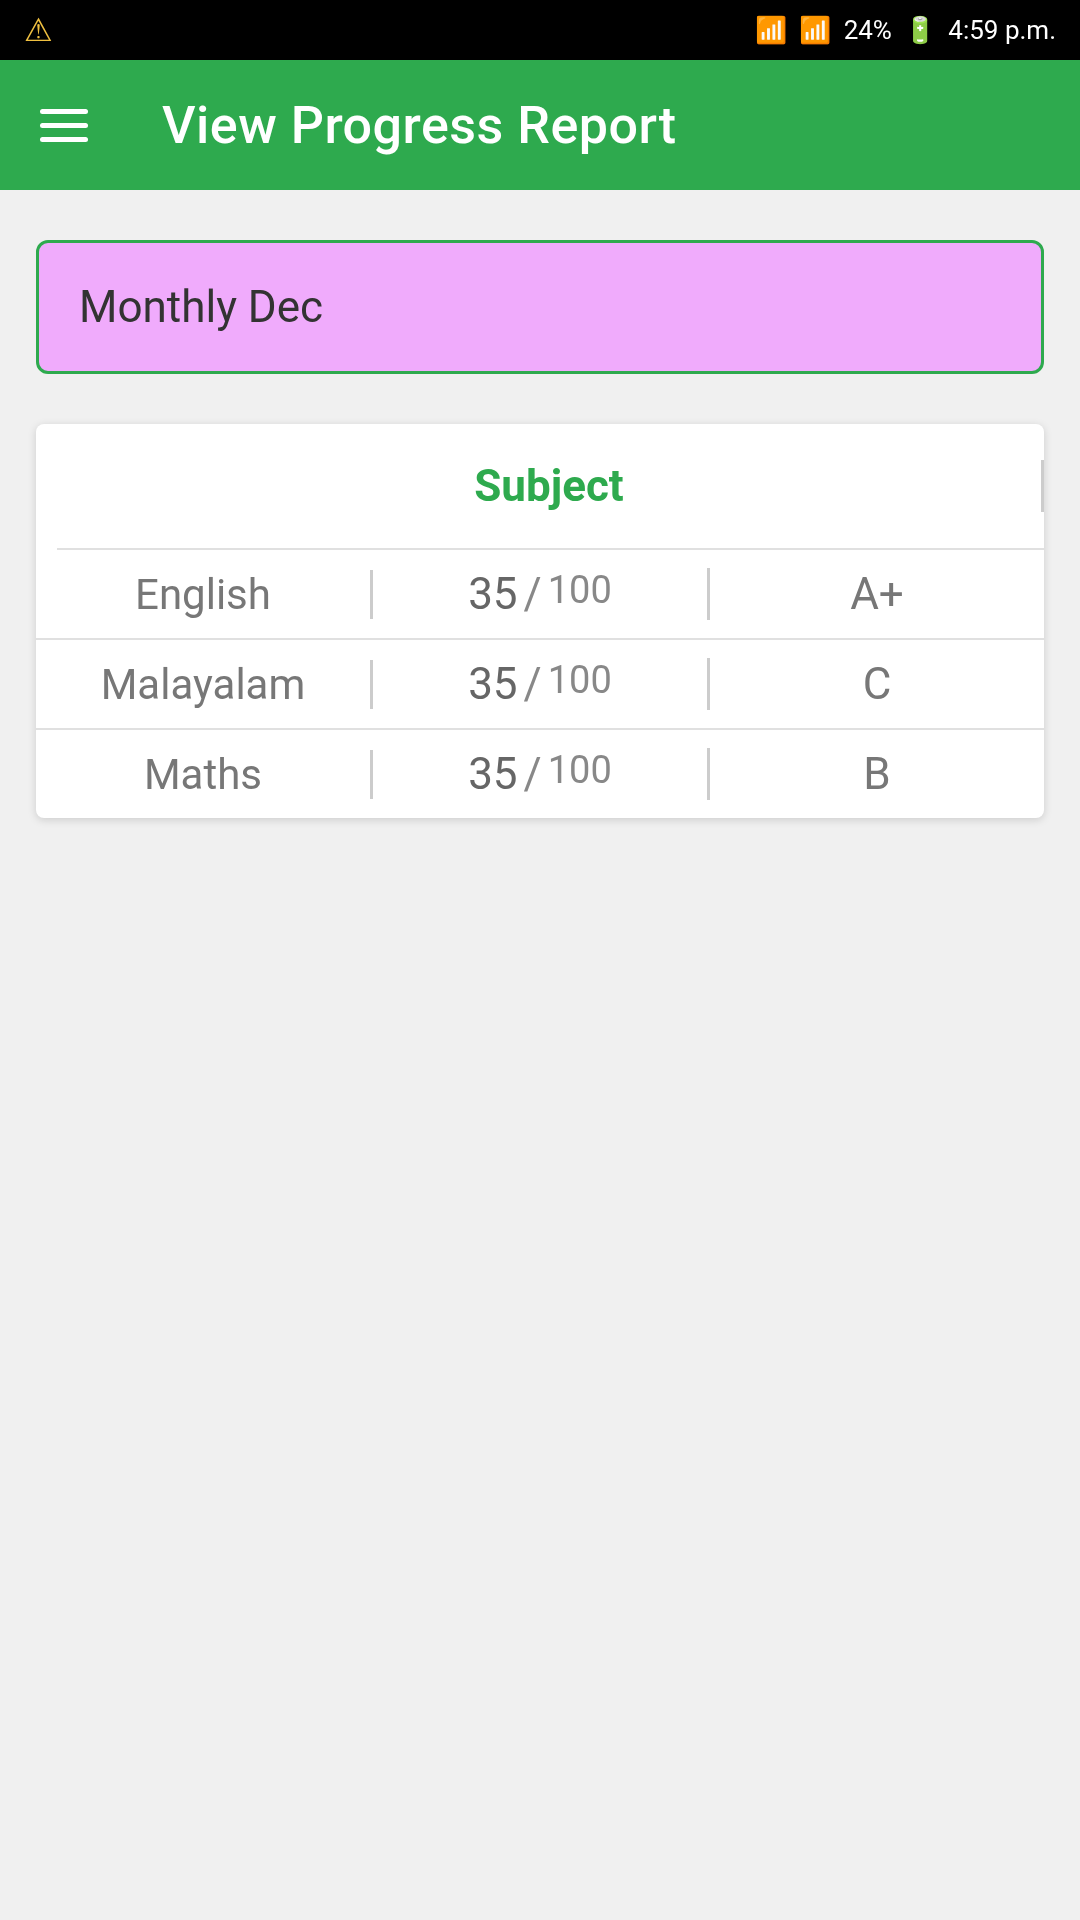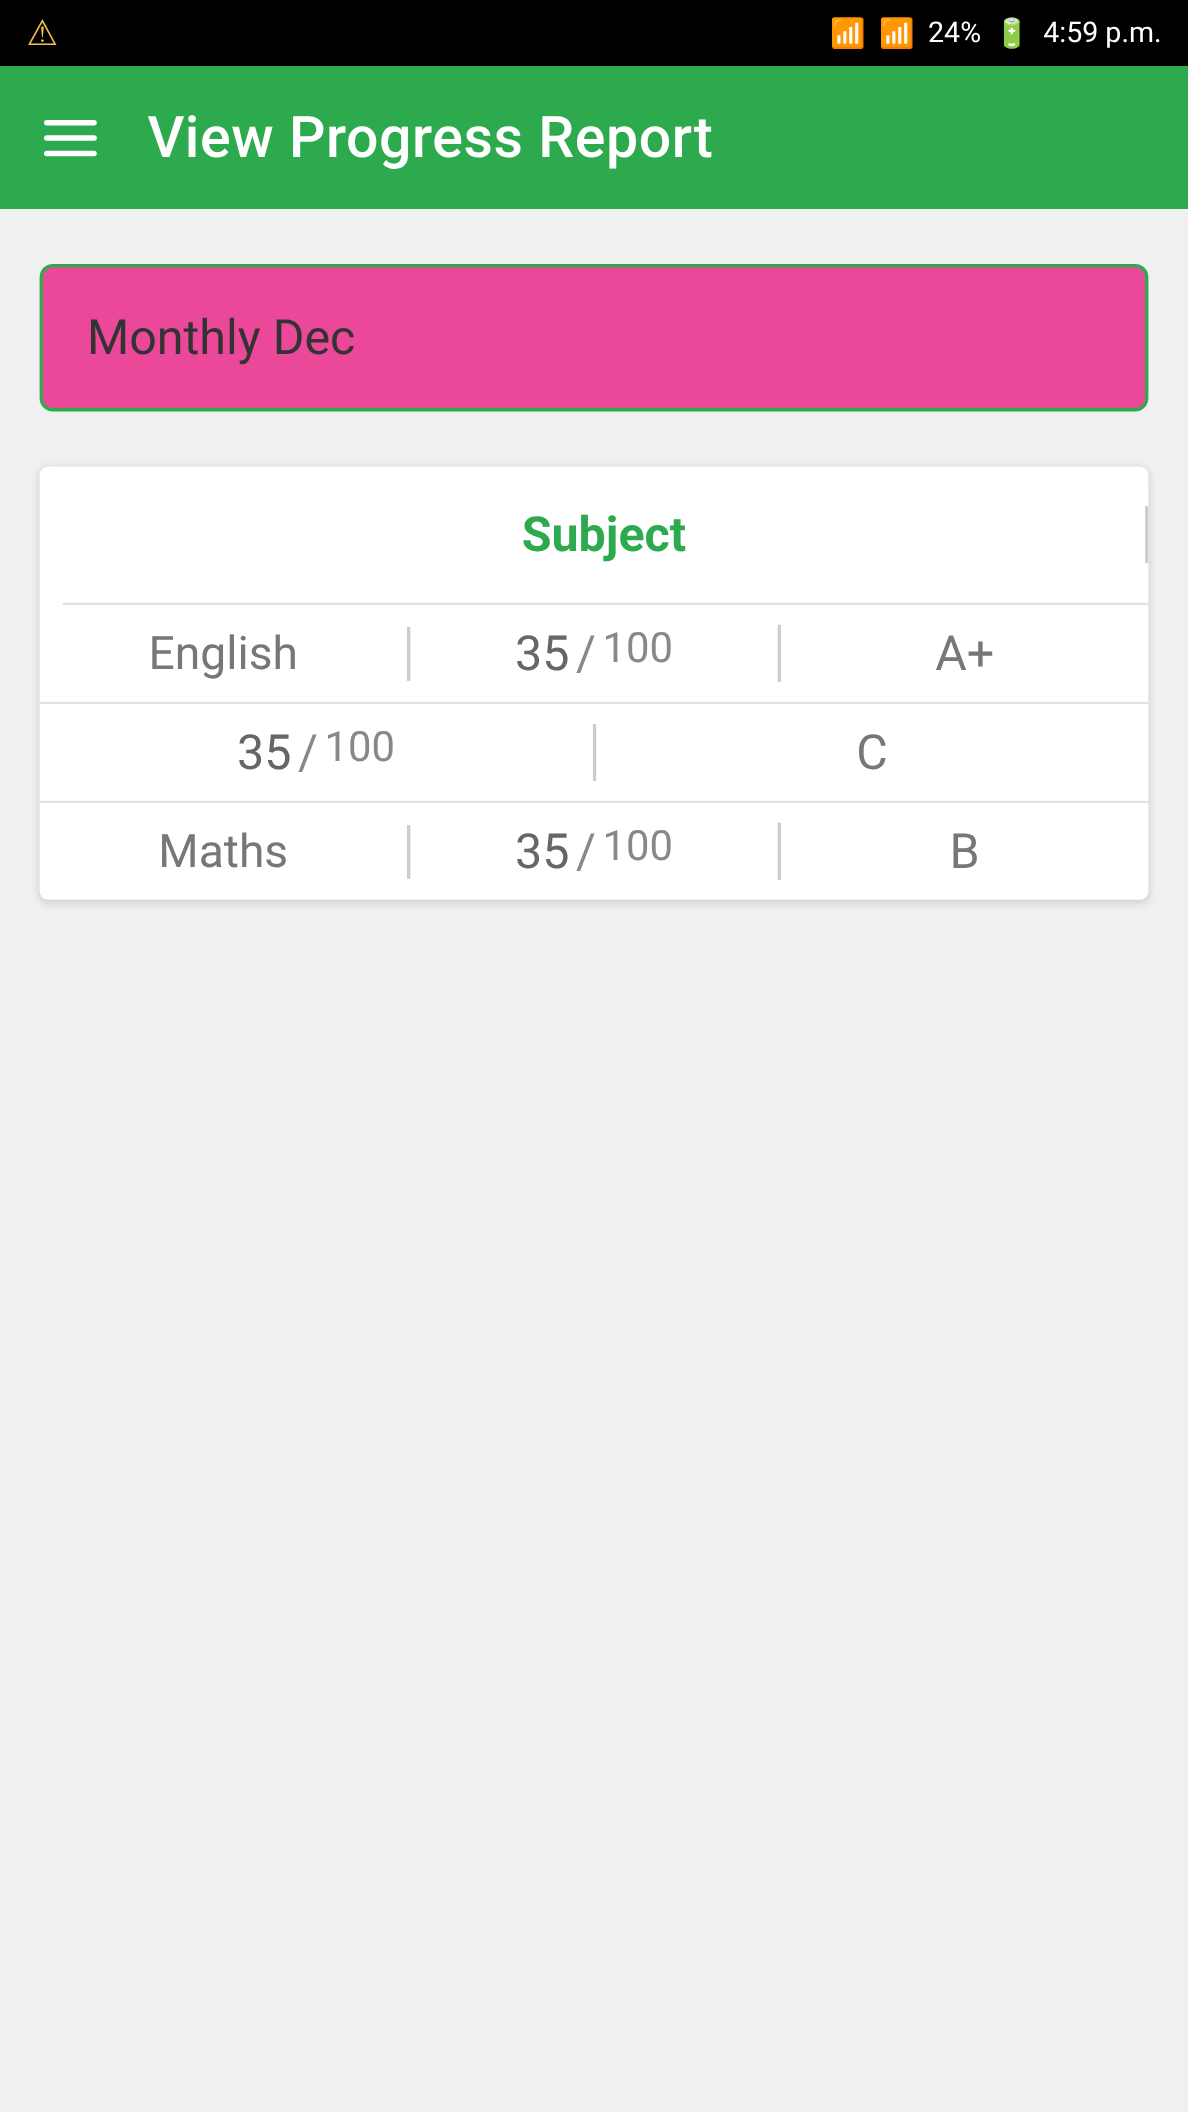--- a/index.html
+++ b/index.html
@@ -47,21 +47,21 @@
     }
 
     
     .app-header {
       width: 100%;
       height: 130px;
       background-color: #2eaa4e;
       display: flex;
       align-items: center;
       padding: 0 40px;
-      gap: 46px;
+      gap: 74px;
     }
 
     .hamburger-icon {
       display: flex;
       flex-direction: column;
       gap: 9px;
       cursor: pointer;
     }
 
     .hamburger-icon span {
@@ -84,21 +84,21 @@
       padding: 50px 36px;
       background-color: #f0f0f0;
       height: calc(1920px - 190px);
     }
 
     
     .selector-box {
       width: 100%;
       border: 3px solid #2eaa4e;
       border-radius: 12px;
-      background-color: #ec4899;
+      background-color: #f0abfc;
       padding: 38px 40px;
       margin-bottom: 50px;
       display: flex;
       align-items: center;
       justify-content: space-between;
     }
 
     .selector-text {
       font-size: 44px;
       color: #333;
@@ -241,20 +241,23 @@
       </div>
       <div class="row-marks">
         <span class="marks-score">35</span>
         <span class="marks-slash">/</span>
         <span class="marks-total">100</span>
       </div>
       <div class="row-grade">A+</div>
     </div>
 
     <div class="table-row">
+      <div class="row-subject">
+        <span>Malayalam</span>
+      </div>
       <div class="row-marks">
         <span class="marks-score">35</span>
         <span class="marks-slash">/</span>
         <span class="marks-total">100</span>
       </div>
       <div class="row-grade">C</div>
     </div>
 
     <div class="table-row">
       <div class="row-subject">

